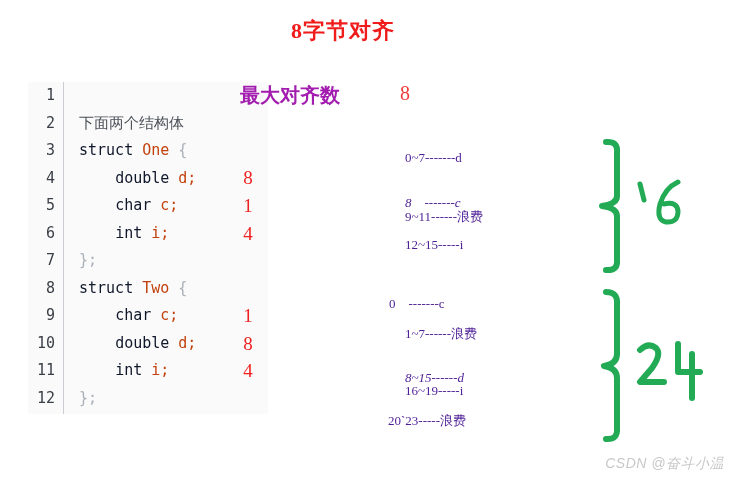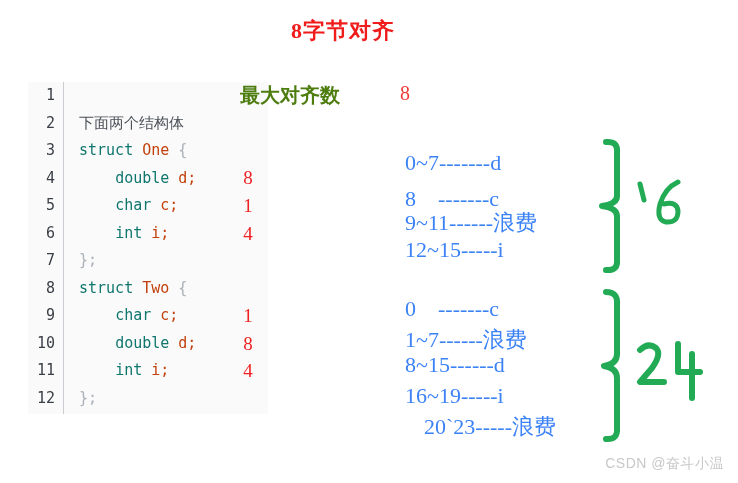--- a/index.html
+++ b/index.html
@@ -60,29 +60,29 @@
     font-size: 15px;
     white-space: pre;
   }
   .gline {
     color: #3a3f47;
   }
   .cline {
     color: #2b3138;
     margin-left: 6px;
   }
-  .kw   { color: #0f766e; text-align: center; }
+  .kw   { color: #0f172a; text-align: center; }
   .id   { color: #c2410c; }
   .punc { color: #a9b0b8; }
   .cmt  { color: #4a4f57; font-family: "Liberation Serif", serif; font-size: 15px; }
 
   
   .red-label {
     position: absolute;
-    color: #4d7c0f;
+    color: #a21caf;
     font-family: "Liberation Serif", serif;
     font-weight: 700;
     font-size: 20px;
     white-space: nowrap;
   }
   .red-val {
     position: absolute;
     color: #f03b3b;
     font-family: "Liberation Serif", serif;
     font-size: 20px;
@@ -97,42 +97,43 @@
     color: #ef2222;
     font-family: "Liberation Serif", serif;
     font-size: 19px;
     width: 20px;
     text-align: center;
   }
 
   
   .layout-row {
     position: absolute;
-    color: #3b82f6;
-    font-family: "Liberation Serif", serif;
-    font-size: 22px;
+    color: #4c1d95;
+    font-family: "Liberation Serif", serif;
+    font-size: 13px;
     white-space: pre;
     letter-spacing: 0px;
   }
 
   
   .hand {
     position: absolute;
     pointer-events: none;
   }
 
   
   #watermark {
     position: absolute;
     right: 14px;
     bottom: 10px;
     color: #c8c8c8;
     font-family: "Liberation Sans", sans-serif;
     font-size: 14px;
     letter-spacing: 0.5px;
+    font-style: italic;
   }
 </style>
 </head>
 <body>
 
 <div id="title">8字节对齐</div>
 
 <div id="code-block">
 
   <div id="gutter">
@@ -182,38 +183,38 @@
 
 <div class="size-num" style="top:167px;">8</div>
 <div class="size-num" style="top:195px;">1</div>
 <div class="size-num" style="top:223px;">4</div>
 
 <div class="size-num" style="top:305px;">1</div>
 <div class="size-num" style="top:333px;">8</div>
 <div class="size-num" style="top:360px;">4</div>
 
 <div class="layout-row" style="left:405px; top:150px;">0~7-------d</div>
-<div class="layout-row" style="left:405px; top:186px;">8    -------c</div>
+<div class="layout-row" style="left:405px; top:195px;font-style:italic;">8    -------c</div>
 <div class="layout-row" style="left:405px; top:208px;">9~11------浪费</div>
 <div class="layout-row" style="left:405px; top:237px;">12~15-----i</div>
 
 <svg class="hand" style="left:588px; top:138px;" width="50" height="136" viewBox="0 0 50 136">
   <path d="M 18 4 Q 30 3 29 14 L 29 58 Q 29 66 14 68 Q 29 70 29 78 L 29 122 Q 30 133 18 132" fill="none" stroke="#22aa55" stroke-width="6" stroke-linecap="round" stroke-linejoin="round"></path>
 </svg>
 
 <svg class="hand" style="left:632px; top:178px;" width="58" height="50" viewBox="0 0 58 50">
   <path d="M 8 6 L 12 22" fill="none" stroke="#22aa55" stroke-width="5" stroke-linecap="round"></path>
   <path d="M 46 4 Q 33 10 28 26 Q 24 42 34 44 Q 46 45 46 33 Q 45 23 32 26" fill="none" stroke="#22aa55" stroke-width="5" stroke-linecap="round" stroke-linejoin="round"></path>
 </svg>
 
-<div class="layout-row" style="left:405px; top:296px;">0    -------c</div>
+<div class="layout-row" style="left:389px; top:296px;">0    -------c</div>
 <div class="layout-row" style="left:405px; top:325px;">1~7------浪费</div>
-<div class="layout-row" style="left:405px; top:352px;">8~15------d</div>
+<div class="layout-row" style="left:405px; top:370px;font-style:italic;">8~15------d</div>
 <div class="layout-row" style="left:405px; top:383px;">16~19-----i</div>
-<div class="layout-row" style="left:424px; top:412px;">20`23-----浪费</div>
+<div class="layout-row" style="left:388px; top:412px;">20`23-----浪费</div>
 
 <svg class="hand" style="left:596px; top:288px;" width="46" height="156" viewBox="0 0 46 156">
   <path d="M 10 4 Q 22 4 21 16 L 21 66 Q 21 76 8 78 Q 21 80 21 90 L 21 140 Q 22 152 10 151" fill="none" stroke="#22aa55" stroke-width="6" stroke-linecap="round" stroke-linejoin="round"></path>
 </svg>
 
 <svg class="hand" style="left:634px; top:340px;" width="72" height="62" viewBox="0 0 72 62">
   <path d="M 6 10 Q 14 2 22 8 Q 28 14 18 28 L 6 42 L 30 42" fill="none" stroke="#22aa55" stroke-width="6" stroke-linecap="round" stroke-linejoin="round"></path>
   <path d="M 44 4 L 44 32 L 66 32" fill="none" stroke="#22aa55" stroke-width="6" stroke-linecap="round" stroke-linejoin="round"></path>
   <path d="M 58 14 L 58 58" fill="none" stroke="#22aa55" stroke-width="6" stroke-linecap="round"></path>
 </svg>

